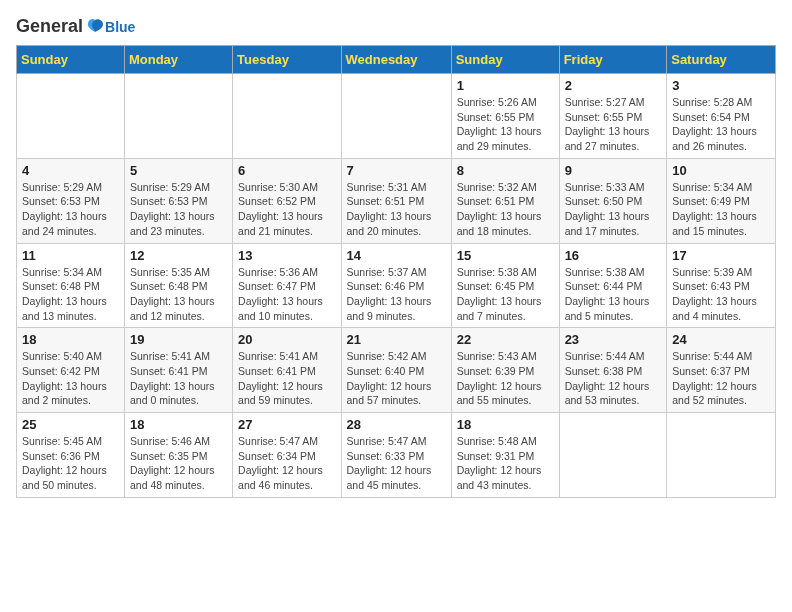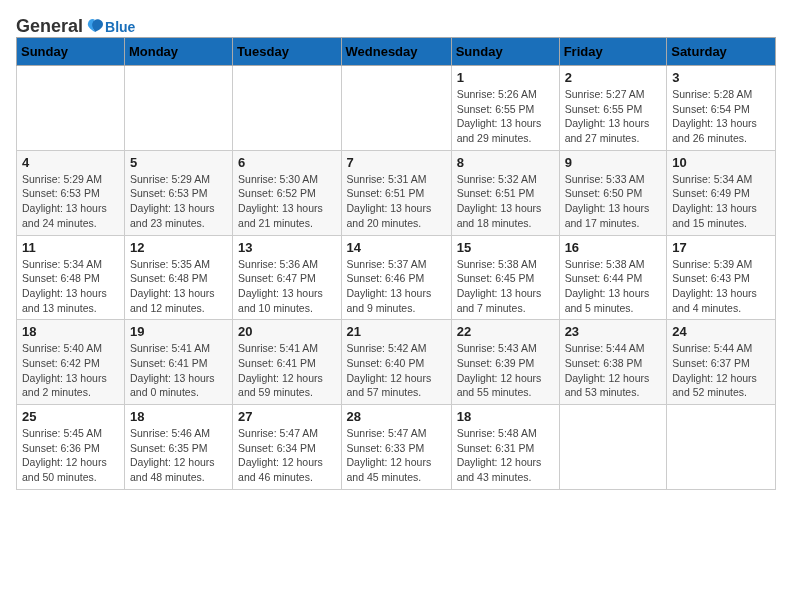--- a/index.html
+++ b/index.html
@@ -7,20 +7,21 @@
       font-family: Arial, sans-serif;
       background: #fff;
       width: 792px;
       min-height: 612px;
       padding: 16px;
     }
     .header {
       display: flex;
       justify-content: space-between;
       align-items: center;
+      margin-bottom: 8px;
     }
     .logo {
       display: flex;
       flex-direction: column;
       align-items: flex-start;
     }
     .logo-text {
       display: flex;
       align-items: center;
     }
@@ -50,21 +51,21 @@
     .location {
       font-size: 16px;
       color: #555;
     }
     .calendar {
       width: 100%;
       border-collapse: collapse;
     }
     .calendar th {
       background-color: #1a6fba;
-      color: #000000;
+      color: #fde047;
       padding: 6px 4px;
       font-size: 13px;
       text-align: left;
       border: 1px solid #aaa;
     }
     .calendar td {
       vertical-align: top;
       border: 1px solid #ccc;
       padding: 4px 5px;
       width: 113px;
@@ -328,21 +329,21 @@
         <td>
           <div class="day-number">28</div>
           <div class="day-info" style="white-space: pre-line;">Sunrise: 5:47 AM
 Sunset: 6:33 PM
 Daylight: 12 hours
 and 45 minutes.</div>
         </td>
         <td>
           <div class="day-number">18</div>
           <div class="day-info" style="white-space: pre-line;">Sunrise: 5:48 AM
-Sunset: 6:31 PM
+Sunset: 9:31 PM
 Daylight: 12 hours
 and 43 minutes.</div>
         </td>
         <td class="empty-cell"></td>
         <td class="empty-cell"></td>
       </tr>
     </tbody>
 </table>
 
 </body></html>

